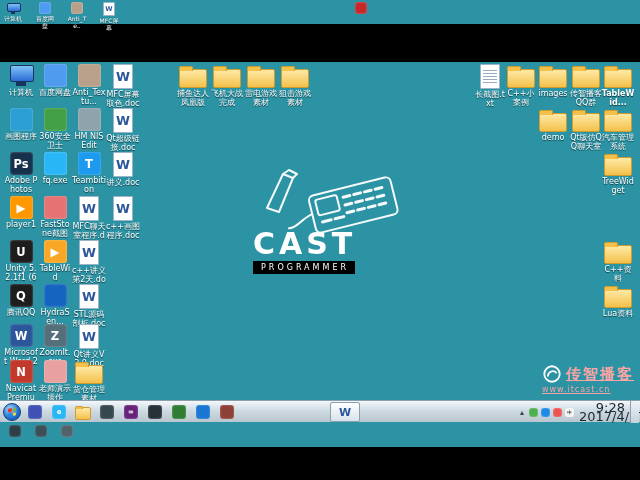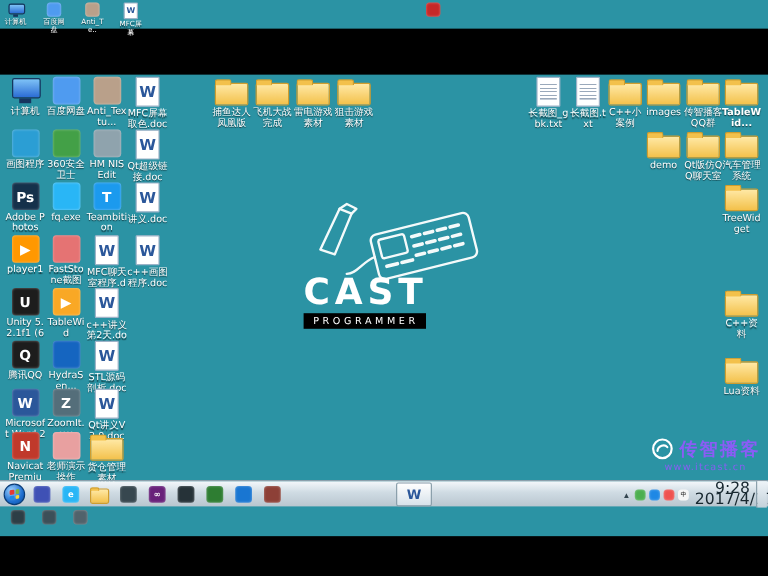--- a/index.html
+++ b/index.html
@@ -39,21 +39,21 @@
 
   
   #logo{position:absolute;left:235px;top:168px;width:200px;height:112px;z-index:3;}
   #logo-art{position:absolute;left:18px;top:0;}
   #logo-title{position:absolute;left:18px;top:60px;color:#fff;font-weight:bold;font-size:30px;
         letter-spacing:4px;line-height:32px;}
   #logo-subtitle{position:absolute;left:18px;top:93px;background:#000;color:#fff;font-size:8px;
         letter-spacing:3px;padding:2px 6px 2px 8px;}
 
   
-  #watermark{position:absolute;right:6px;top:364px;z-index:6;color:#8b5cf6;text-align:center;}
+  #watermark{position:absolute;right:6px;top:364px;z-index:6;color:#fca5a5;text-align:left;text-decoration:underline;}
   .wm-row{display:flex;align-items:center;justify-content:flex-end;gap:4px;}
   #wm-brand{font-size:15px;font-weight:bold;letter-spacing:2px;}
   #wm-url{font-size:8px;letter-spacing:1px;opacity:.95;margin-top:1px;}
 
   
   #taskbar{position:absolute;left:0;top:400px;width:640px;height:22px;z-index:10;
         background:linear-gradient(#f4f8fb,#cfdbe3 45%,#b9c6cf);border-top:1px solid #8ba0ac;
         box-sizing:border-box;}
   #start-button{position:absolute;left:3px;top:2px;width:18px;height:18px;border-radius:50%;
         background:radial-gradient(circle at 35% 30%,#9fd4ff,#1f6fd0 60%,#0a4a9e);
@@ -141,24 +141,20 @@
         <div class="label">飞机大战完成</div>
       </div>
       <div class="icon" style="left: 244px; top: 64px;">
         <div class="g-folder"></div>
         <div class="label">雷电游戏素材</div>
       </div>
       <div class="icon" style="left: 278px; top: 64px;">
         <div class="g-folder"></div>
         <div class="label">狙击游戏素材</div>
       </div>
-      <div class="icon" style="left: 440px; top: 64px;">
-        <div class="g-doc g-txt"></div>
-        <div class="label">长截图_gbk.txt</div>
-      </div>
       <div class="icon" style="left: 473px; top: 64px;">
         <div class="g-doc g-txt"></div>
         <div class="label">长截图.txt</div>
       </div>
       <div class="icon" style="left: 504px; top: 64px;">
         <div class="g-folder"></div>
         <div class="label">C++小案例</div>
       </div>
       <div class="icon" style="left: 536px; top: 64px;">
         <div class="g-folder"></div>
@@ -269,21 +265,21 @@
       <div class="icon" style="left: 38px; top: 284px;">
         <div class="g-app" style="background: rgb(21, 101, 192);"></div>
         <div class="label">HydraSen...</div>
       </div>
       <div class="icon" style="left: 72px; top: 284px;">
         <div class="g-doc">
           <span class="w">W</span>
         </div>
         <div class="label">STL源码剖析.doc</div>
       </div>
-      <div class="icon" style="left: 601px; top: 296px;">
+      <div class="icon" style="left: 601px; top: 284px;">
         <div class="g-folder"></div>
         <div class="label">Lua资料</div>
       </div>
       <div class="icon" style="left: 4px; top: 324px;">
         <div class="g-app" style="background: rgb(43, 87, 154);">W</div>
         <div class="label">Microsoft Word 2010</div>
       </div>
       <div class="icon" style="left: 38px; top: 324px;">
         <div class="g-app" style="background: rgb(84, 110, 122);">Z</div>
         <div class="label">ZoomIt.exe</div>

